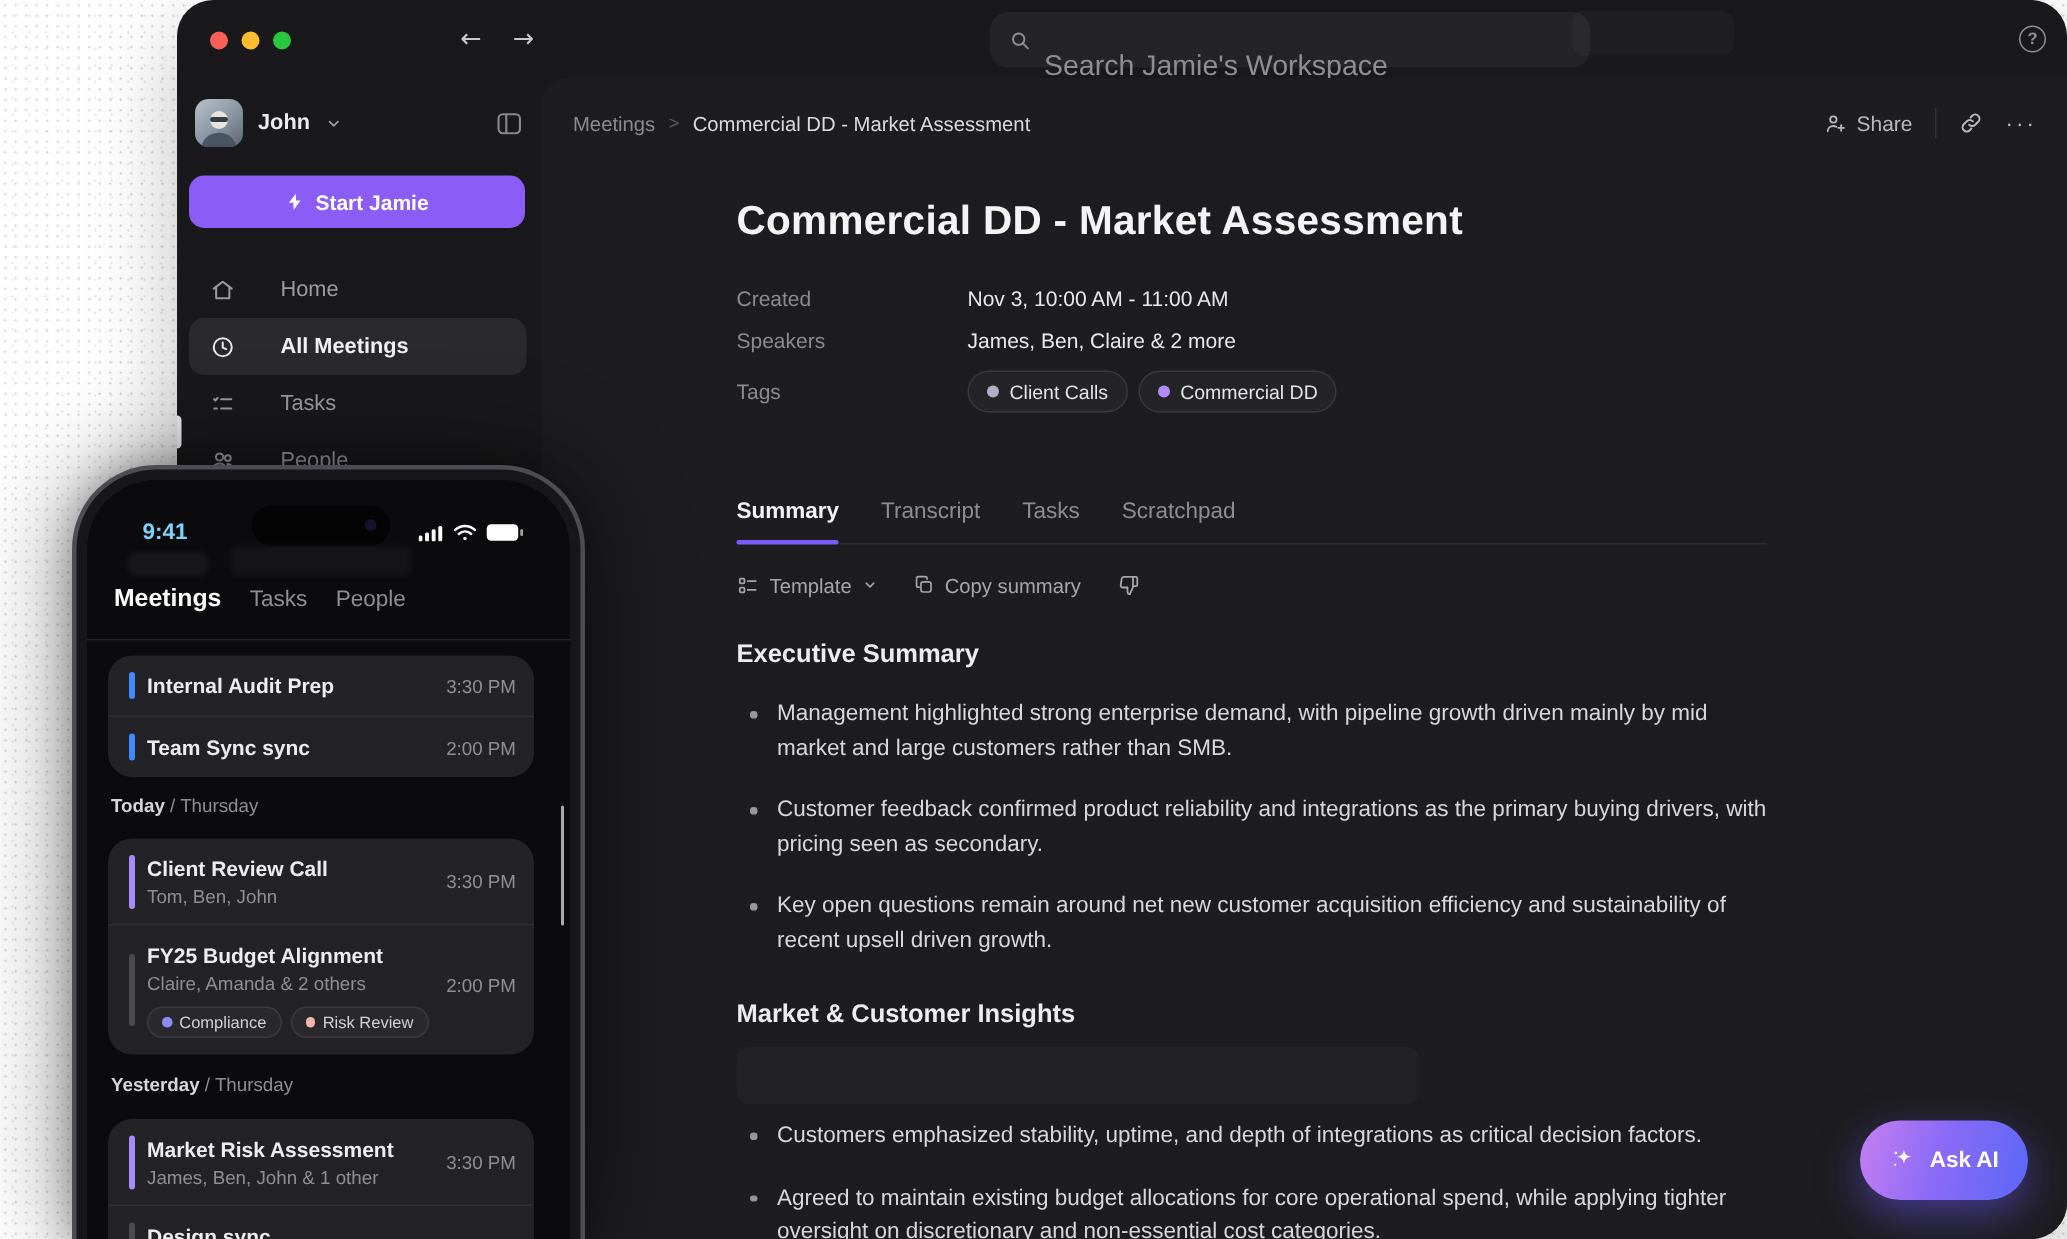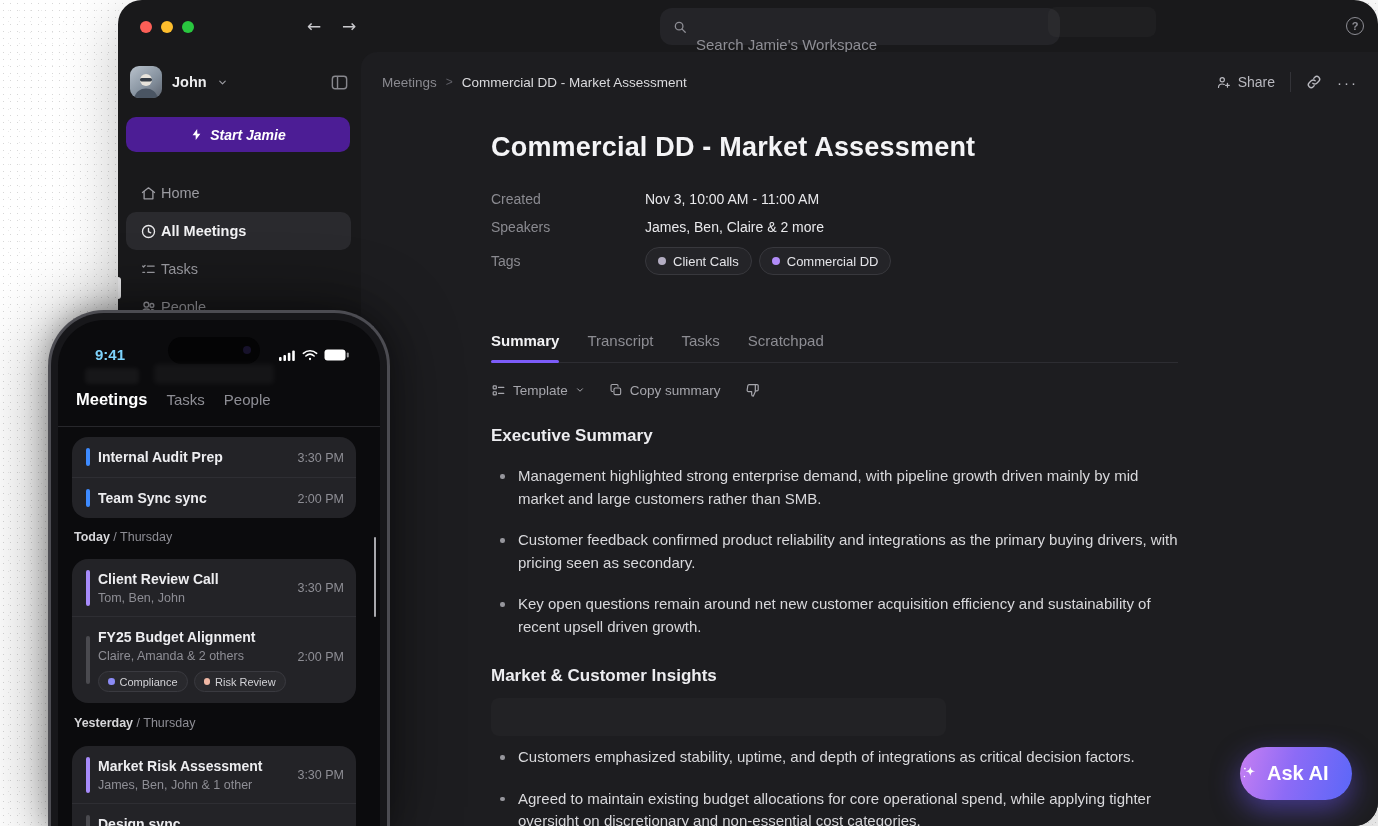--- a/index.html
+++ b/index.html
@@ -26,41 +26,41 @@
   .traffic { position:absolute; left:22px; top:21px; display:flex; gap:9px; }
   .traffic span { width:12px; height:12px; border-radius:50%; display:block; }
   .nav-arrows { position:absolute; left:185px; top:14px; display:flex; gap:13px;
     color:#c9c9cd; font-size:17px; font-family:"DejaVu Sans",sans-serif; }
   .nav-arrows .arrow { width:22px; height:24px; text-align:center; line-height:24px; cursor:default; }
   .searchbar {
     position:absolute; left:542px; top:8px; width:400px; height:37px;
     background:#242428; border-radius:12px; display:flex; align-items:center;
     padding:0 13px; gap:9px;
   }
-  .searchbar .ph { color:#8e8e95; font-size:15px;margin-top:36px; }
+  .searchbar .ph { color:#8e8e95; font-size:19px;margin-top:36px; }
   .ghost-pill { position:absolute; left:930px; top:7px; width:108px; height:30px;
     background:rgba(255,255,255,.028); border-radius:8px; }
   .help-btn { position:absolute; right:14px; top:17px; width:18px; height:18px;
     border:1.4px solid #8e8e95; border-radius:50%; color:#8e8e95; font-size:11px;
     display:flex; align-items:center; justify-content:center; font-weight:700; }
 
   
   .sidebar { position:absolute; left:0; top:52px; width:243px; bottom:0; }
   .profile { position:absolute; left:12px; top:12px; right:12px; height:36px;
     display:flex; align-items:center; gap:10px; }
   .avatar { width:32px; height:32px; border-radius:9px; overflow:hidden;
     background:linear-gradient(140deg,#b9c2cc 0%,#8894a1 55%,#5d6470 100%); position:relative; }
   .avatar svg { position:absolute; left:3px; top:5px; }
   .profile .uname { color:#ececee; font-size:14.5px; font-weight:700; }
   .collapse-btn { margin-left:auto; opacity:.85; }
   .start-btn { position:absolute; left:8px; top:65px; width:224px; height:35px;
     border-radius:10px; display:flex; align-items:center; justify-content:center; gap:7px;
     color:#fff; font-size:14px; font-weight:700; border:none; cursor:pointer; }
   .nav { position:absolute; left:8px; right:10px; top:122px; }
-  .nav-item { height:38px; border-radius:10px; display:flex; align-items:center; gap:4px;
+  .nav-item { height:38px; border-radius:10px; display:flex; align-items:center; gap:30px;
     padding:0 14px; color:#9b9ba1; font-size:14.5px; }
   .nav-item.active { background:#2a2a2e; color:#f1f1f3; font-weight:600; }
   .active-indicator { position:absolute; left:-8px; width:3px; height:22px; top:103px;
     background:#e9e9eb; border-radius:0 3px 3px 0; }
 
   
   .main { position:absolute; left:243px; top:52px; right:0; bottom:0;
     background:#1d1d20; border-top-left-radius:16px; }
   .panel-head { position:absolute; left:21px; top:17px; right:20px; height:26px;
     display:flex; align-items:center; }
@@ -99,21 +99,21 @@
   .bullets { position:absolute; left:130px; width:690px; list-style:none; }
   .bullets li { position:relative; padding-left:27px; color:#d8d8db; font-size:15px;
     line-height:22.5px; margin-bottom:19px; }
   .bullets li::before { content:""; position:absolute; left:9px; top:9px; width:4.5px;
     height:4.5px; border-radius:50%; background:#96969c; }
   .faded-block { position:absolute; left:130px; top:646px; width:455px; height:38px;
     background:rgba(255,255,255,.022); border-radius:8px; }
 
   .ask-ai { position:absolute; right:26px; bottom:26px; width:112px; height:53px;
     border-radius:27px; border:none; cursor:pointer; display:flex; align-items:center;
-    gap:8px; color:#fff; font-size:20px; font-weight:700;
+    justify-content:center; gap:8px; color:#fff; font-size:15px; font-weight:700;
     background:linear-gradient(105deg,#c77ff2 0%,#8d6bf6 45%,#5a67f8 100%);
     box-shadow:0 10px 28px rgba(110,86,248,.5); font-family:inherit; }
 
   
   .phone { position:absolute; left:48px; top:310px; width:342px; height:520px;
     background:#17171a; border:3px solid #4c4c52; border-bottom:none;
     border-radius:56px 56px 0 0; box-shadow:0 0 70px rgba(0,0,0,.45), 0 0 26px rgba(0,0,0,.3);
     z-index:5; }
   .screen { position:absolute; left:7px; right:7px; top:7px; bottom:0;
     background:#0b0b0d; border-radius:46px 46px 0 0; overflow:hidden; }
@@ -194,21 +194,21 @@
           </svg>
       </span>
       <span class="collapse-btn">
         <svg width="19" height="19" viewBox="0 0 24 24" fill="none" stroke="#9b9ba1" stroke-width="1.8">
             <rect x="3" y="4" width="18" height="16" rx="3.5"></rect>
             <line x1="9.5" y1="4" x2="9.5" y2="20"></line>
           </svg>
       </span>
     </div>
 
-    <button class="start-btn" style="background-color: #4c1d95; font-style: italic;">
+    <button class="start-btn" style="background-color: #8b5cf6;">
       <span>
         <svg width="13" height="13" viewBox="0 0 24 24" fill="#fff">
             <path d="M13.2 2 4.8 13.3h5.6L10.6 22l8.6-11.6h-5.7z"></path>
           </svg>
       </span>
       <span>Start Jamie</span>
     </button>
 
     <div class="nav">
       <div class="nav-item">

